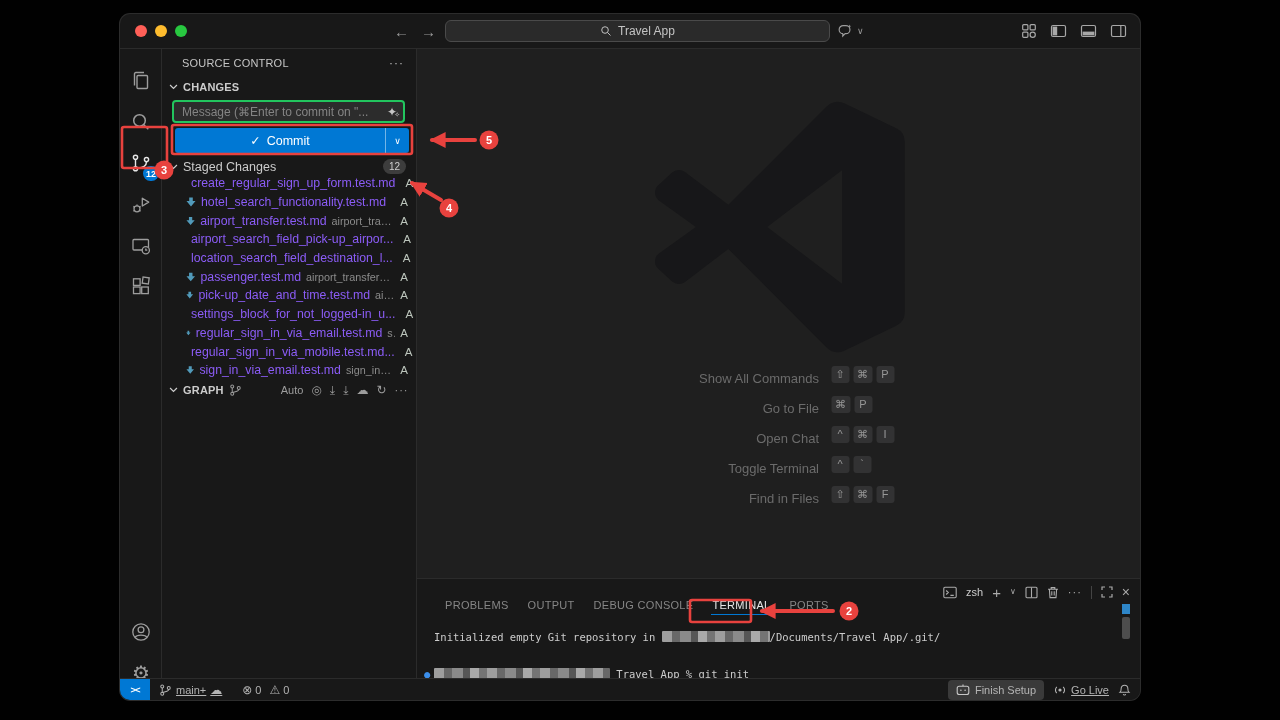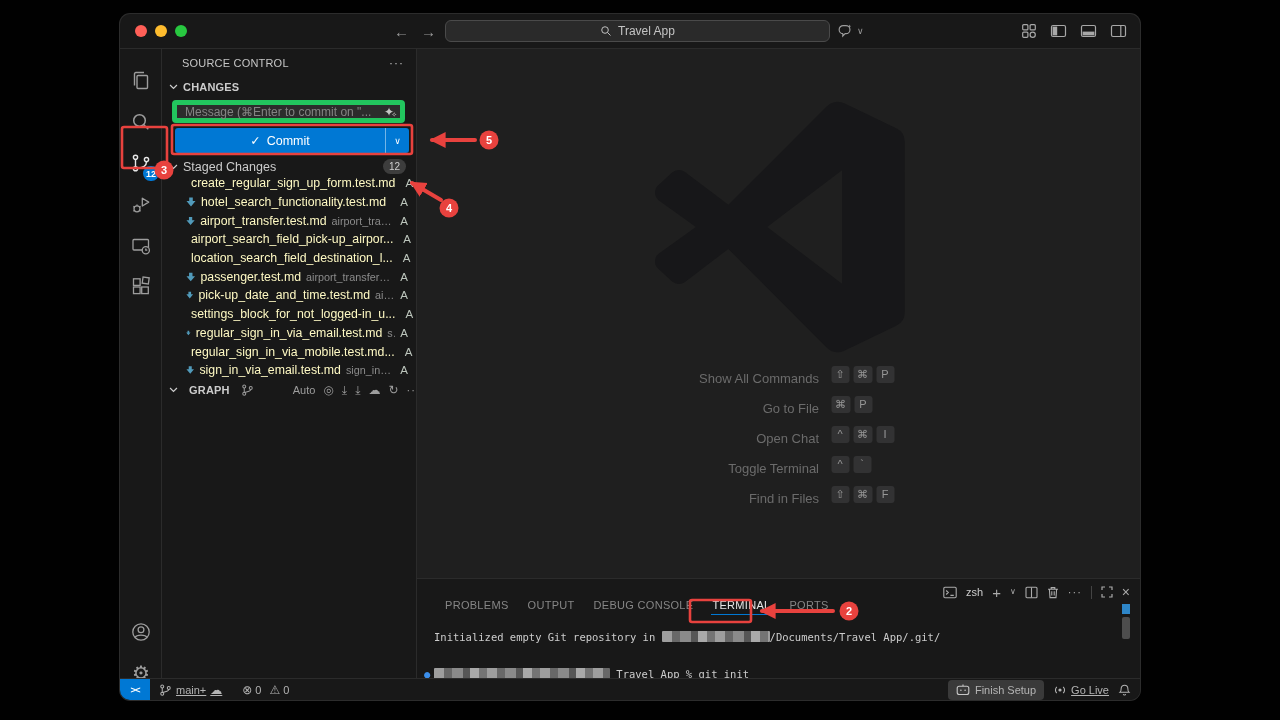--- a/index.html
+++ b/index.html
@@ -49,21 +49,21 @@
 
   
   .sidebar { width: 255px; border-right: 1px solid #2b2b2b; position: relative; flex: none; color: #cccccc; overflow: hidden; }
   .sc-title-row { position: absolute; top: 4px; left: 0; right: 0; height: 20px; display: flex; align-items: center; padding: 0 12px 0 20px; }
   .sc-title { font-size: 11px; color: #c5c5c5; letter-spacing: .2px; }
   .row-more { margin-left: auto; color: #bdbdbd; font-size: 12px; letter-spacing: 1px; }
   .changes-row { position: absolute; top: 28px; left: 0; right: 0; height: 20px; display: flex; align-items: center; gap: 5px; padding-left: 7px; }
   .sect-label { font-size: 11px; font-weight: 700; color: #cccccc; letter-spacing: .2px; }
   .msg-input {
     position: absolute; top: 51px; left: 10px; width: 233px; height: 23px;
-    background: #2c2c2c; border: 5px solid #22c55e; border-radius: 4px;
+    background: #2c2c2c; border: 2px solid #22c55e; border-radius: 4px;
     display: flex; align-items: center;
   }
   .msg-input input {
     flex: 1; background: transparent; border: none; outline: none;
     color: #cccccc; font-size: 12px; padding: 0 4px 0 8px; font-family: "Liberation Sans", sans-serif;
   }
   .msg-input input::placeholder { color: #848484; }
   .sparkle-btn { width: 22px; color: #c5c5c5; font-size: 12px; position: relative; text-align: center; }
   .sparkle-btn .spk2 { position: absolute; font-size: 7px; right: 3px; bottom: 0; }
   .commit-btn {
@@ -73,24 +73,24 @@
   .commit-main { flex: 1; display: flex; align-items: center; justify-content: center; gap: 6px; font-size: 12.5px; }
   .commit-drop { width: 24px; height: 100%; border-left: 1px solid rgba(255,255,255,.45); display: flex; align-items: center; justify-content: center; font-size: 9px; }
   .staged-row { position: absolute; top: 108px; left: 0; right: 0; height: 19px; display: flex; align-items: center; gap: 5px; padding: 0 10px 0 7px; }
   .staged-label { font-size: 12.5px; color: #cccccc; }
   .count-badge {
     margin-left: auto; min-width: 23px; height: 15px; padding: 0 6px; border-radius: 9px;
     background: #3d3d3d; color: #cfcfcf; font-size: 10px; display: flex; align-items: center; justify-content: center;
   }
   .filelist { position: absolute; top: 125px; left: 0; right: 0; }
   .file-row { height: 18.7px; display: flex; align-items: center; padding: 0 8px 0 24px; gap: 5px; white-space: nowrap; overflow: hidden; }
-  .fname { font-size: 12.3px; color: #fef9c3; flex: none; }
+  .fname { font-size: 12.3px; color: #8b5cf6; flex: none; }
   .fdesc { font-size: 10.8px; color: #8b8b8b; overflow: hidden; text-overflow: ellipsis; }
   .fstatus { margin-left: auto; font-size: 11.5px; color: #bcc5bc; flex: none; }
-  .graph-row { position: absolute; top: 332px; left: 0; right: 4px; height: 18px; display: flex; align-items: center; gap: 11px; padding: 0 10px 0 7px; text-align: right; }
+  .graph-row { position: absolute; top: 332px; left: 0; right: 4px; height: 18px; display: flex; align-items: center; gap: 5px; padding: 0 10px 0 7px; text-align: right; }
   .graph-toolbar { margin-left: auto; display: flex; align-items: center; gap: 8px; color: #9d9d9d; font-size: 12px; }
   .graph-toolbar .auto-lbl { font-size: 11px; color: #9d9d9d; margin-left: 31px; }
   .graph-empty { position: absolute; top: 359px; left: 21px; width: 232px; font-size: 12px; line-height: 19px; color: #cccccc; }
 
   .chev svg, .chev { flex: none; }
 
   
   .editor-col { flex: 1; display: flex; flex-direction: column; min-width: 0; }
   .editor { flex: 1; background: #1f1f1f; position: relative; overflow: hidden; }
   .watermark { position: absolute; left: 236px; top: 52px; }

